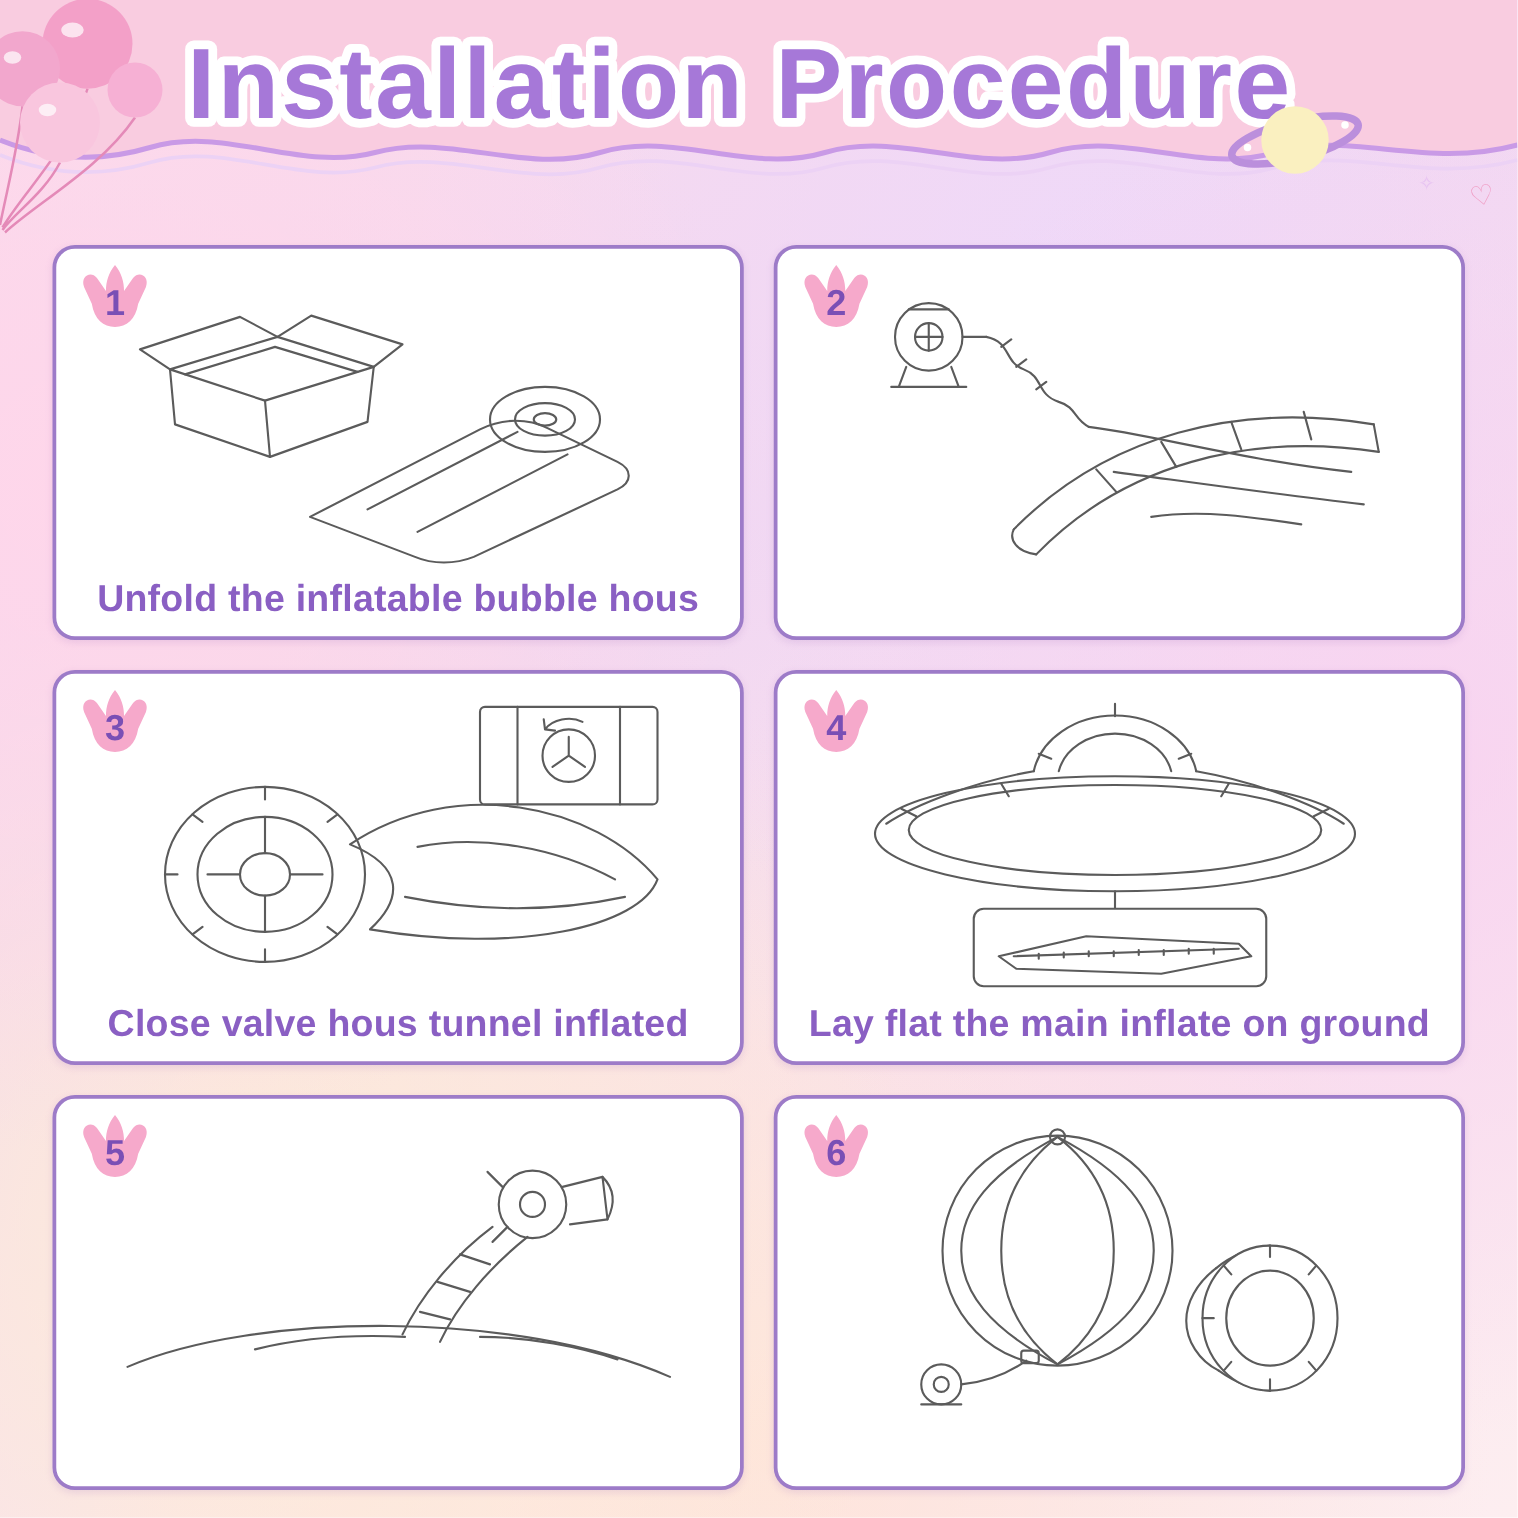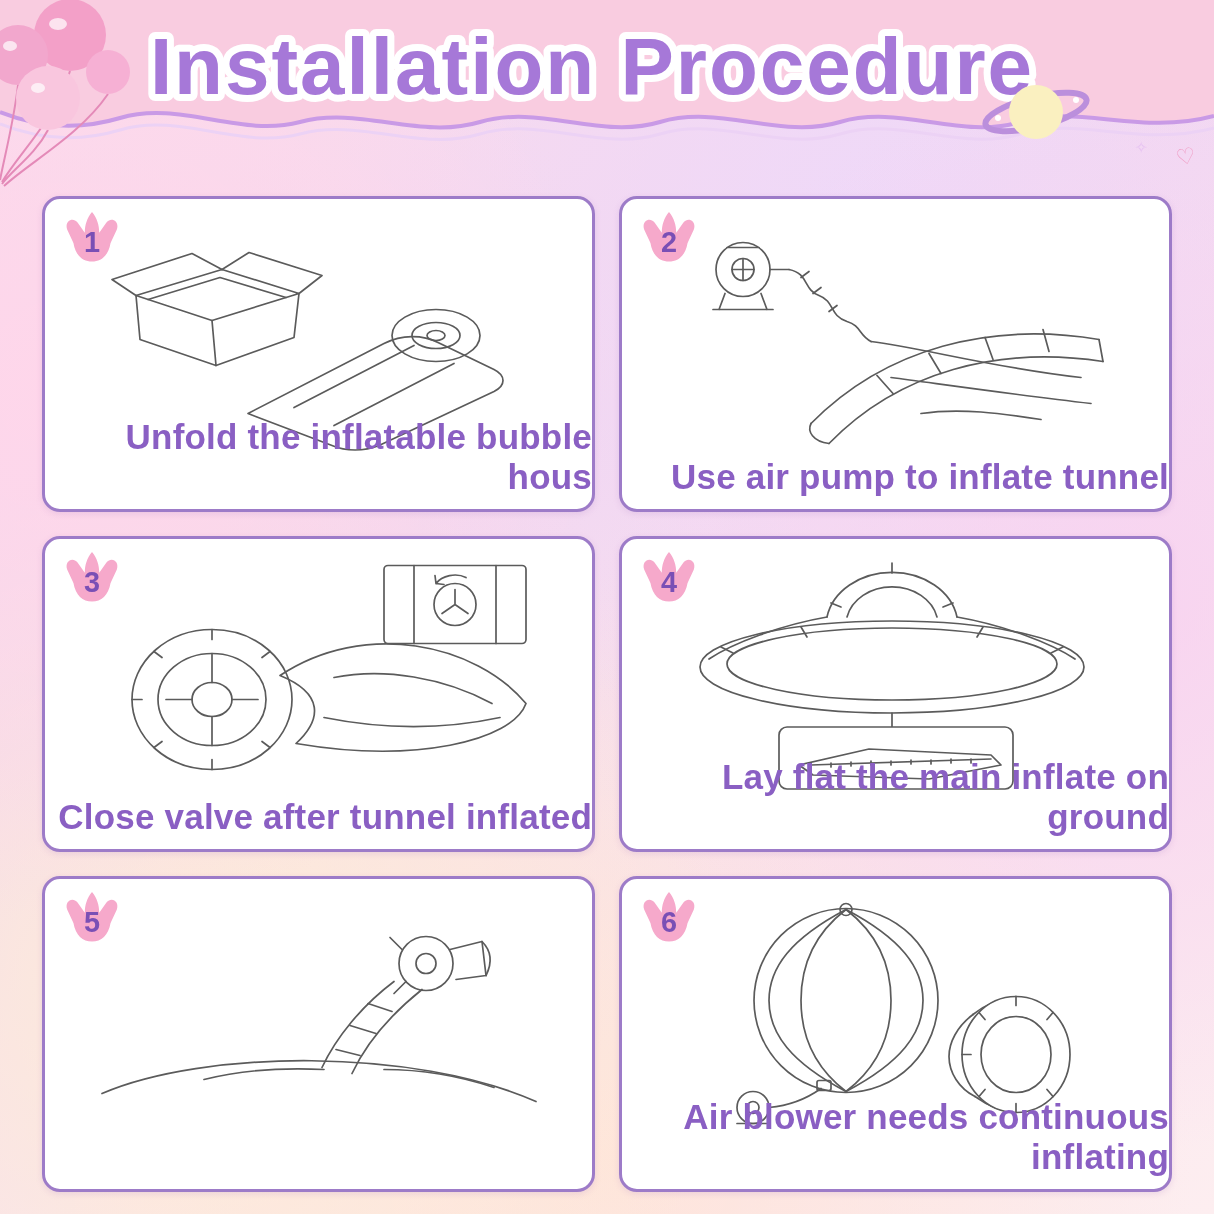--- a/index.html
+++ b/index.html
@@ -28,22 +28,22 @@
     position:relative;background:#ffffff;border:3px solid #9d7bc8;
     border-radius:18px;overflow:hidden;
     box-shadow:0 2px 6px rgba(160,110,190,.18);
   }
   .badge{position:absolute;top:10px;left:14px;width:66px;height:66px;z-index:2;}
   .art{position:absolute;left:50%;top:44%;transform:translate(-50%,-50%);}
   .sketch path,.sketch ellipse,.sketch circle,.sketch rect,.sketch line{
     fill:none;stroke:#5b5b5b;stroke-width:1.7;stroke-linecap:round;stroke-linejoin:round;
   }
   .caption{
-    position:absolute;bottom:12px;left:0;width:100%;text-align:right;
-    color:#8a5fc3;font-weight:bold;font-size:35px;letter-spacing:.2px;
+    position:absolute;bottom:12px;left:0;width:100%;text-align:center;
+    color:#8a5fc3;font-weight:bold;font-size:30px;letter-spacing:.2px;
   }
 </style>
 </head>
 <body>
 
 <div class="header">
   <svg width="1214" height="170" viewBox="0 0 1214 170">
     <path d="M0 0 H1214 V116 C1140 136 1080 104 1020 122 C960 140 900 104 840 122 C780 140 720 104 660 122 C600 140 540 104 480 122 C420 140 360 106 300 122 C240 138 180 100 120 118 C80 130 40 128 0 112 Z" fill="#f9cce0"></path>
     <path d="M0 112 C40 128 80 130 120 118 C180 100 240 138 300 122 C360 106 420 140 480 122 C540 104 600 140 660 122 C720 104 780 140 840 122 C900 104 960 140 1020 122 C1080 104 1140 136 1214 116" fill="none" stroke="#c99ae6" stroke-width="4"></path>
     <path d="M0 124 C40 140 80 142 120 130 C180 112 240 150 300 134 C360 118 420 152 480 134 C540 116 600 152 660 134 C720 116 780 152 840 134 C900 116 960 152 1020 134 C1080 116 1140 148 1214 128" fill="none" stroke="#ecd2f5" stroke-width="3"></path>
@@ -119,21 +119,20 @@
       <path d="M140 60 L148 54 M152 76 L160 70 M168 94 L176 88"></path>
       <path d="M150 206 C225 130 330 104 438 122"></path>
       <path d="M168 226 C238 154 338 128 442 144"></path>
       <path d="M150 206 C146 214 152 224 168 226"></path>
       <path d="M438 122 L442 144"></path>
       <path d="M216 158 L232 176 M268 136 L280 156 M324 120 L332 142 M382 112 L388 134"></path>
       <path d="M210 124 C260 130 330 150 420 160"></path>
       <path d="M230 160 C290 168 360 178 430 186"></path>
       <path d="M260 196 C300 190 340 196 380 202"></path>
     </svg>
-    <div class="caption">Use air pump to inflate tunnel</div>
   </div>
 
   <div class="card">
     <svg class="badge" viewBox="0 0 64 64">
       <path d="M32 3 C27 9 25 16 25 23 L18 13 C13 7 5 12 8 20 L14 33 C16 45 23 51 32 51 C41 51 48 45 50 33 L56 20 C59 12 51 7 46 13 L39 23 C39 16 37 9 32 3 Z" fill="#f6a9cb"></path>
       <text x="32" y="42" text-anchor="middle" font-size="28" font-weight="bold" fill="#7a4fb5" font-family="Liberation Sans, sans-serif">3</text>
     </svg>
     <svg class="art sketch" width="470" height="235" viewBox="0 0 470 235">
       <path d="M196 118 C280 62 392 86 442 146 C428 184 330 206 212 186 C238 162 240 136 196 118 Z"></path>
       <path d="M250 120 C300 110 360 120 408 146 M240 160 C300 172 360 172 416 160"></path>
@@ -141,21 +140,21 @@
       <ellipse cx="128" cy="142" rx="54" ry="46"></ellipse>
       <ellipse cx="128" cy="142" rx="20" ry="17"></ellipse>
       <path d="M128 96 L128 125 M128 159 L128 188 M82 142 L108 142 M148 142 L174 142"></path>
       <path d="M48 142 L58 142 M128 72 L128 82 M128 202 L128 212 M70 94 L78 100 M186 94 L178 100 M70 190 L78 184 M186 190 L178 184"></path>
       <rect x="300" y="8" width="142" height="78" rx="4" style="fill:#ffffff"></rect>
       <path d="M330 8 L330 86 M412 8 L412 86"></path>
       <circle cx="371" cy="47" r="21"></circle>
       <path d="M371 47 L371 32 M371 47 L358 56 M371 47 L384 56"></path>
       <path d="M352 26 C358 18 372 15 382 20 M352 26 L351 18 M352 26 L360 27"></path>
     </svg>
-    <div class="caption">Close valve after tunnel inflated</div>
+    <div class="caption">Close valve hous tunnel inflated</div>
   </div>
 
   <div class="card">
     <svg class="badge" viewBox="0 0 64 64">
       <path d="M32 3 C27 9 25 16 25 23 L18 13 C13 7 5 12 8 20 L14 33 C16 45 23 51 32 51 C41 51 48 45 50 33 L56 20 C59 12 51 7 46 13 L39 23 C39 16 37 9 32 3 Z" fill="#f6a9cb"></path>
       <text x="32" y="42" text-anchor="middle" font-size="28" font-weight="bold" fill="#7a4fb5" font-family="Liberation Sans, sans-serif">4</text>
     </svg>
     <svg class="art sketch" width="470" height="240" viewBox="0 0 470 240">
       <path d="M166 62 A 66 54 0 0 1 296 62"></path>
       <path d="M186 62 A 46 38 0 0 1 276 62"></path>
@@ -208,16 +207,15 @@
       <path d="M312 122 C324 112 340 106 355 104 M314 204 C328 214 342 219 355 220"></path>
       <ellipse cx="355" cy="162" rx="54" ry="58" style="fill:#ffffff"></ellipse>
       <ellipse cx="355" cy="162" rx="35" ry="38"></ellipse>
       <path d="M301 162 L310 162 M355 104 L355 113 M355 211 L355 220 M318 120 L324 127 M392 120 L386 127 M318 204 L324 197 M392 204 L386 197"></path>
       <circle cx="92" cy="215" r="16"></circle>
       <circle cx="92" cy="215" r="6"></circle>
       <path d="M76 231 L108 231"></path>
       <path d="M108 215 C130 213 146 206 160 196"></path>
       <rect x="156" y="188" width="14" height="10" rx="2"></rect>
     </svg>
-    <div class="caption">Air blower needs continuous inflating</div>
   </div>
 
 </div>
 
 </body></html>

